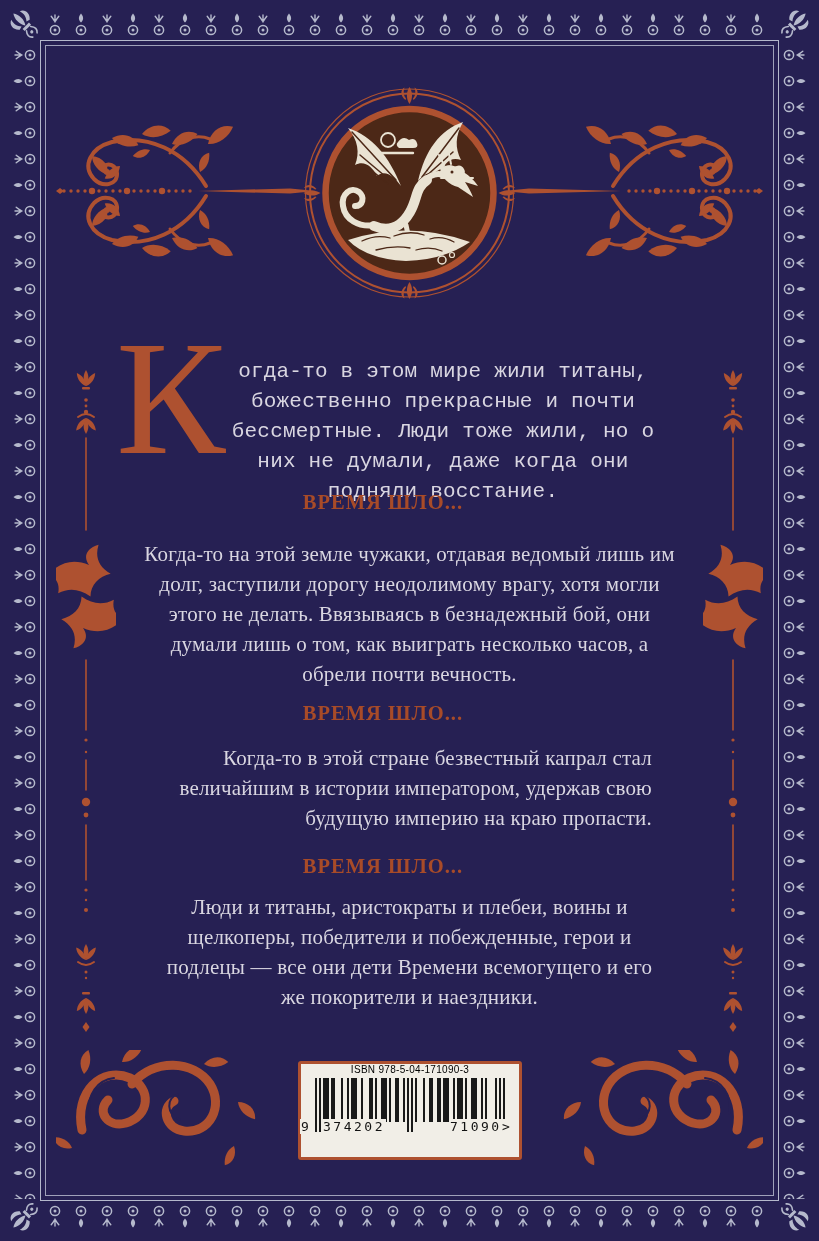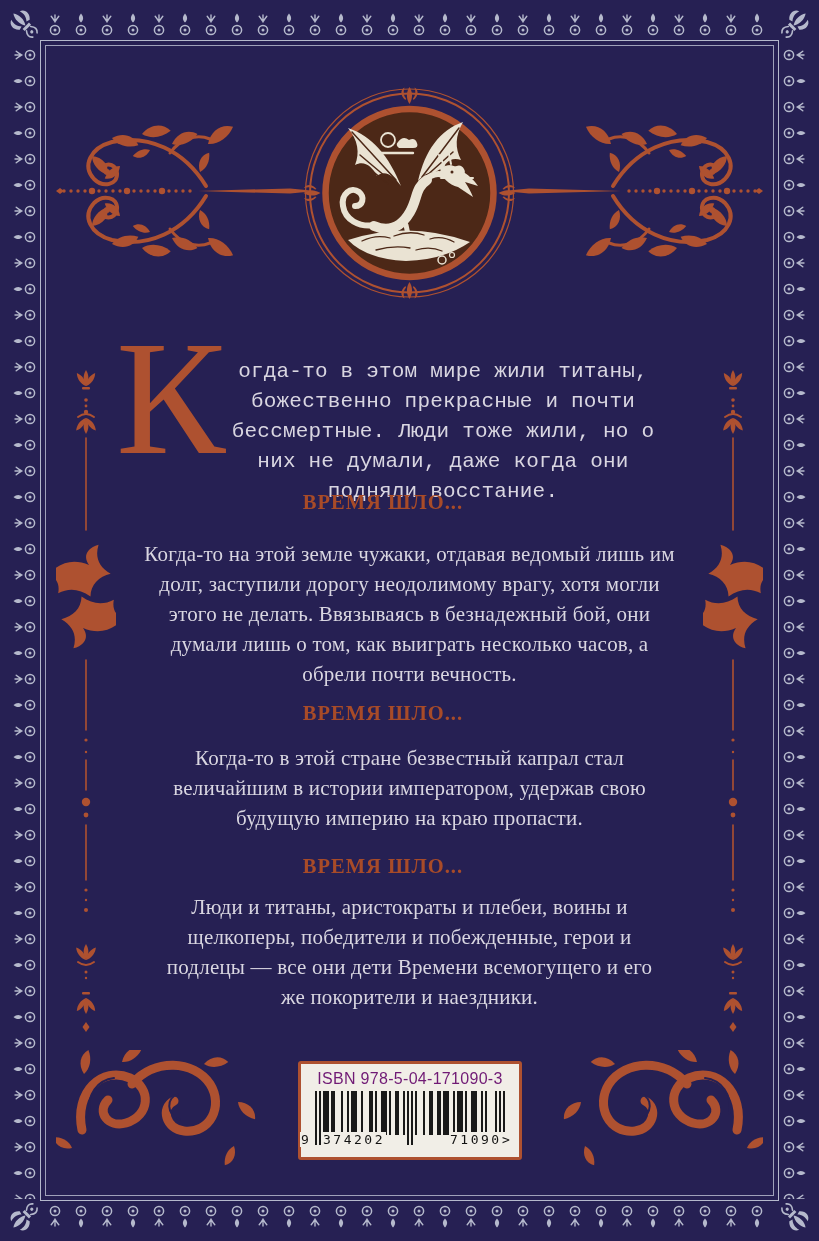--- a/index.html
+++ b/index.html
@@ -41,33 +41,33 @@
   #flank-right{left:499px; top:106px; transform:scaleX(-1);}
   #vine-left{left:56px; top:360px;}
   #vine-right{left:703px; top:360px; transform:scaleX(-1);}
   #swirl-left{left:56px; top:1050px;}
   #swirl-right{left:563px; top:1050px; transform:scaleX(-1);}
   
   .para{position:absolute; color:var(--text); font-size:21px; line-height:30px;
         text-align:center; letter-spacing:.2px;}
   #p1{left:220px; top:357px; width:446px;font-family:Liberation Mono, monospace;}
   #p2{left:141px; top:539px; width:537px;}
-  #p3{left:167px; top:743px; width:485px;}
+  #p3{left:167px; top:743px; width:485px;text-align:right;}
   #p4{left:157px; top:892px; width:505px;}
   .timehead{position:absolute; left:0; width:766px; text-align:center;
         color:var(--heading); font-weight:bold; font-size:20.5px; letter-spacing:1px;}
   #h1{top:491px;} #h2{top:702px;} #h3{top:855px;}
   #dropcap{position:absolute; left:116px; top:316px; color:var(--rust);
         font-size:164px; line-height:1; font-weight:normal;}
   
   #barcode-box{position:absolute; left:298px; top:1061px; width:224px; height:99px;
         background:var(--barbg); border:3px solid var(--rust); border-radius:3px;
         box-sizing:border-box;}
-  #isbn-label{margin-top:6px; text-align:center; color:#701a75;
-        font-family:"Liberation Sans",sans-serif; font-size:16px; letter-spacing:.3px;}
+  #isbn-label{text-align:center; color:#000000;
+        font-family:"Liberation Sans",sans-serif; font-size:10px; letter-spacing:.3px;}
   #bar-wrap{position:relative; width:190px; margin:3px auto 0;}
   #ean-svg rect{fill:#191919;}
   .bd{position:absolute; top:41px; color:#121212; background:var(--barbg);
         font-family:"DejaVu Sans Mono",monospace; font-size:13px; letter-spacing:2.5px;
         padding:0 1px; white-space:nowrap;}
   #bc-d0{left:-15px;} #bc-g1{left:7px;} #bc-g2{left:109px;margin-left:25px;} #bc-sfx{left:186px; letter-spacing:0;}
 </style>
 </head>
 <body>
 

